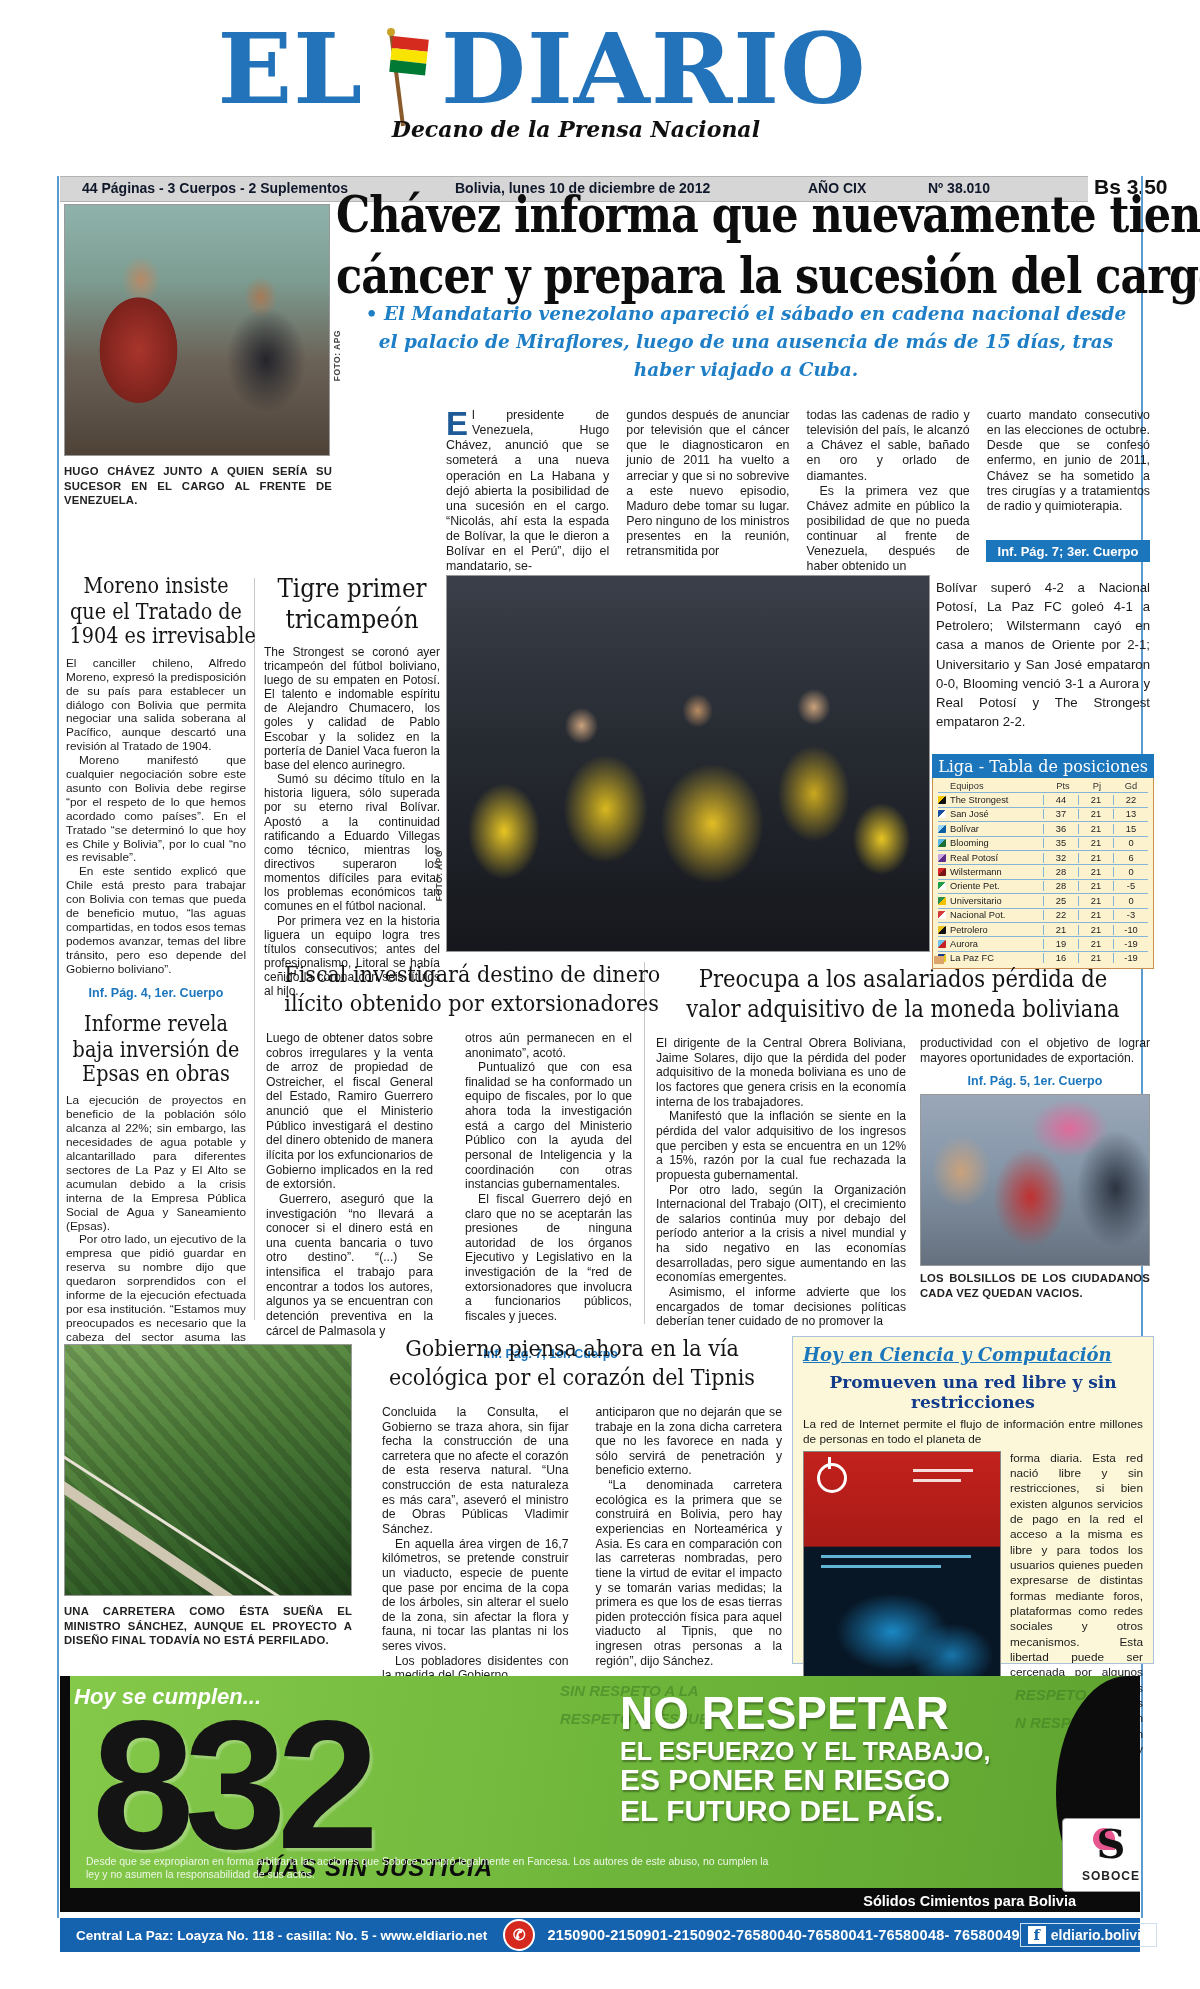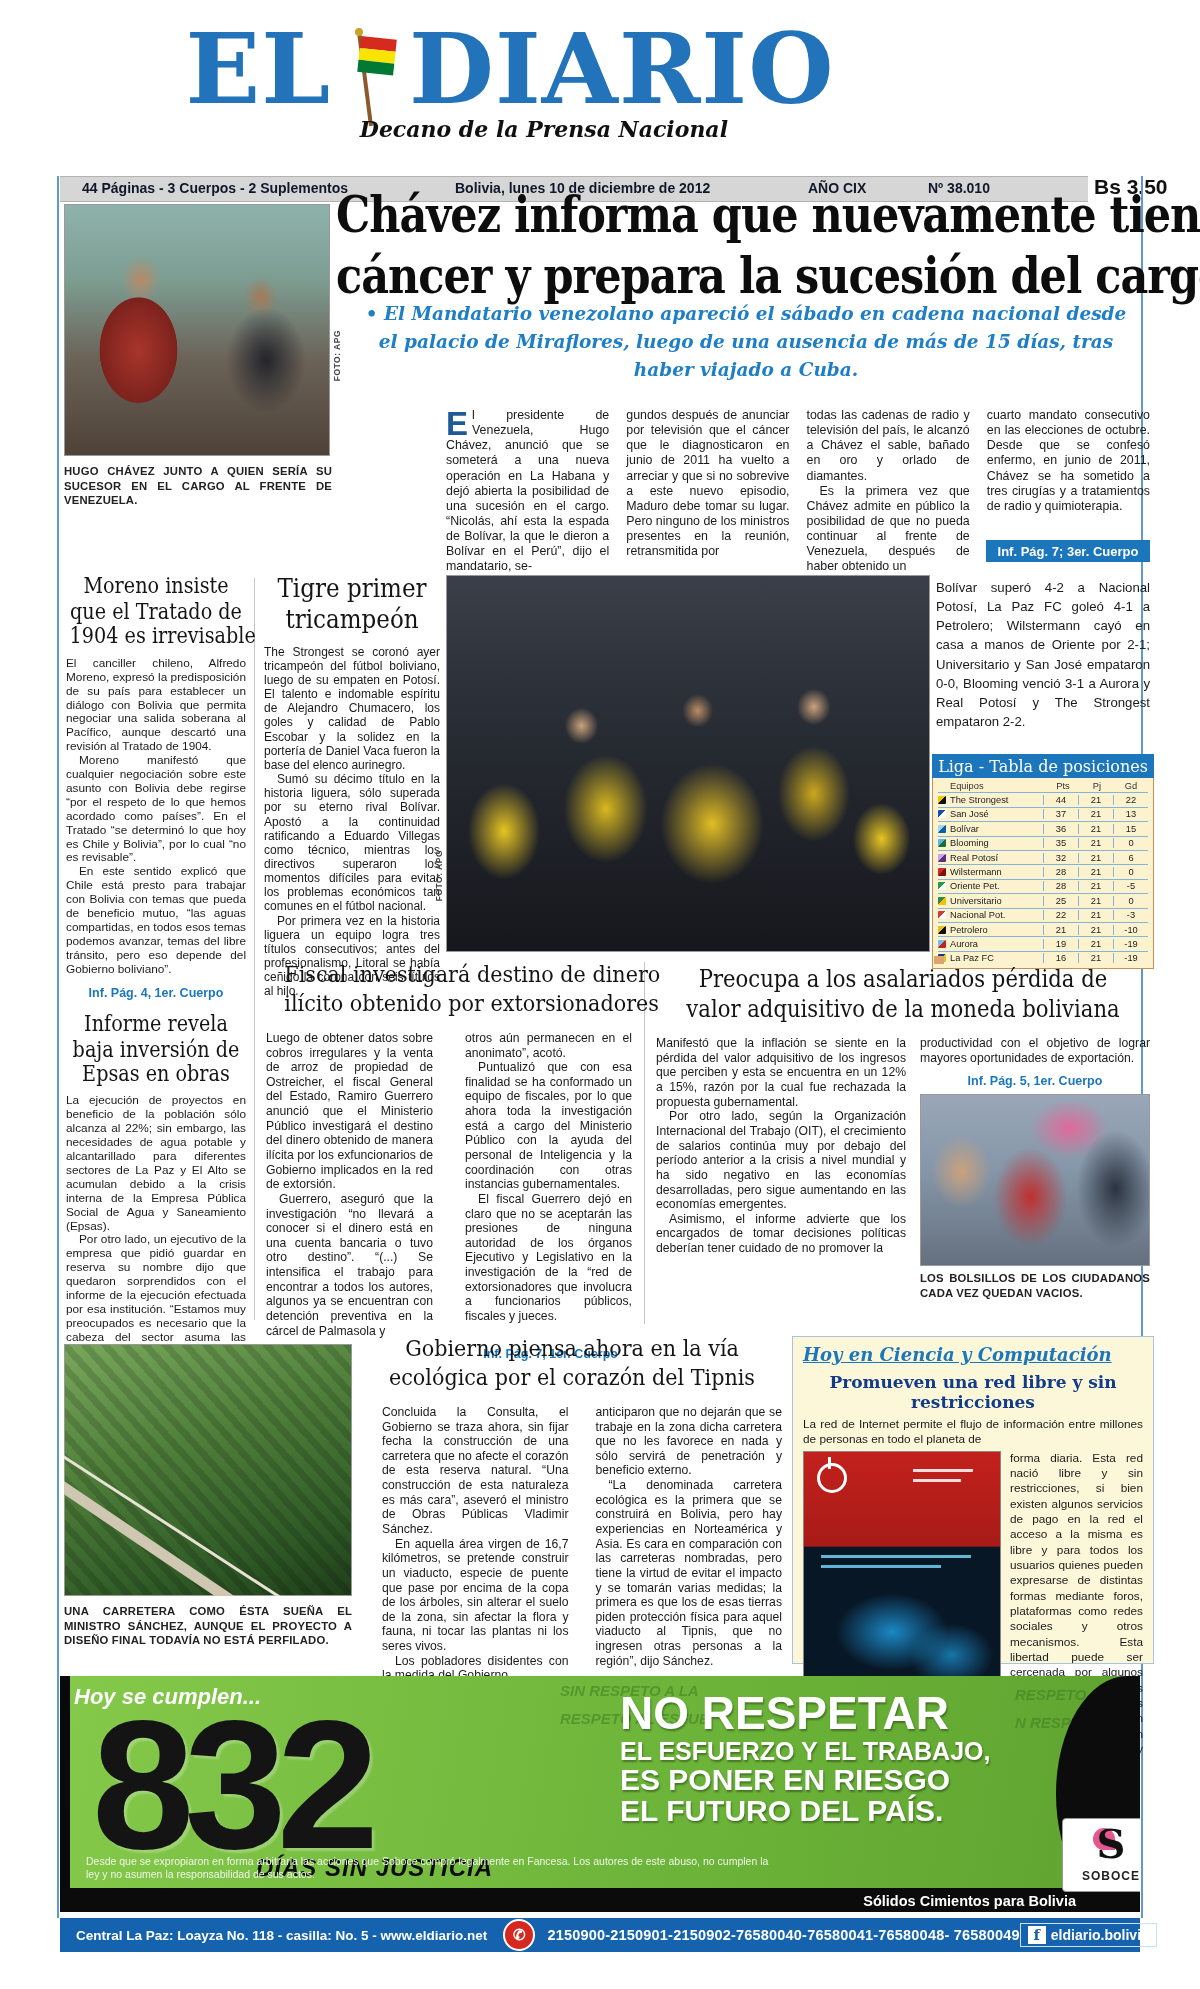--- a/index.html
+++ b/index.html
@@ -128,21 +128,21 @@
              border:1px solid #cfe0f0;padding:2px 7px;}
   .fb-icon{width:18px;height:18px;background:#fff;color:#1563ae;font-weight:700;
            display:flex;align-items:center;justify-content:center;font-size:15px;font-family:"DejaVu Serif",serif;}
   .ft-social-label{font-size:14px;}
 </style>
 </head>
 <body>
 
 <div id="page">
 
-  <div class="abs" style="left:0;top:20px;width:1020px;">
+  <div class="abs" style="left:0;top:20px;width:1020px;padding-left:32px;">
     <div class="mast-row">
       <span class="mast-word">EL</span>
       <span style="display:inline-block;margin-top:6px;">
         <svg width="58" height="104" viewBox="0 0 58 104">
           <line x1="18" y1="6" x2="30" y2="100" stroke="#8a5a2b" stroke-width="4"></line>
           <circle cx="18" cy="6" r="4" fill="#c9a227"></circle>
           <g transform="translate(20,10) rotate(6)">
             <rect x="0" y="0" width="36" height="12" fill="#d52b1e"></rect>
             <rect x="0" y="12" width="36" height="12" fill="#f9e300"></rect>
             <rect x="0" y="24" width="36" height="12" fill="#007934"></rect>
@@ -357,20 +357,21 @@
     <div class="ref-link right">Inf. Pág. 7, 1er. Cuerpo</div>
   </div>
 
   <div class="abs" style="left:656px;top:964px;width:494px;">
     <div class="mid-head" style="font-size:23.5px;">
       <div>Preocupa a los asalariados pérdida de</div>
         <div>valor adquisitivo de la moneda boliviana</div>
     </div>
     <div style="display:flex;gap:14px;margin-top:12px;">
       <div class="btxt" style="width:250px;font-size:12.2px;line-height:1.2;">
+        <p>El dirigente de la Central Obrera Boliviana, Jaime Solares, dijo que la pérdida del poder adquisitivo de la moneda boliviana es uno de los factores que genera crisis en la economía interna de los trabajadores.</p>
         <p>Manifestó que la inflación se siente en la pérdida del valor adquisitivo de los ingresos que perciben y esta se encuentra en un 12% a 15%, razón por la cual fue rechazada la propuesta gubernamental.</p>
         <p>Por otro lado, según la Organización Internacional del Trabajo (OIT), el crecimiento de salarios continúa muy por debajo del período anterior a la crisis a nivel mundial y ha sido negativo en las economías desarrolladas, pero sigue aumentando en las economías emergentes.</p>
         <p>Asimismo, el informe advierte que los encargados de tomar decisiones políticas deberían tener cuidado de no promover la</p>
       </div>
       <div style="width:230px;">
         <div class="btxt" style="font-size:12.2px;line-height:1.2;">
           <p>productividad con el objetivo de lograr mayores oportunidades de exportación.</p>
         </div>
         <div class="ref-link">Inf. Pág. 5, 1er. Cuerpo</div>
         <div id="market-photo" class="photo" style="width:230px;height:172px;margin-top:6px;"></div>

